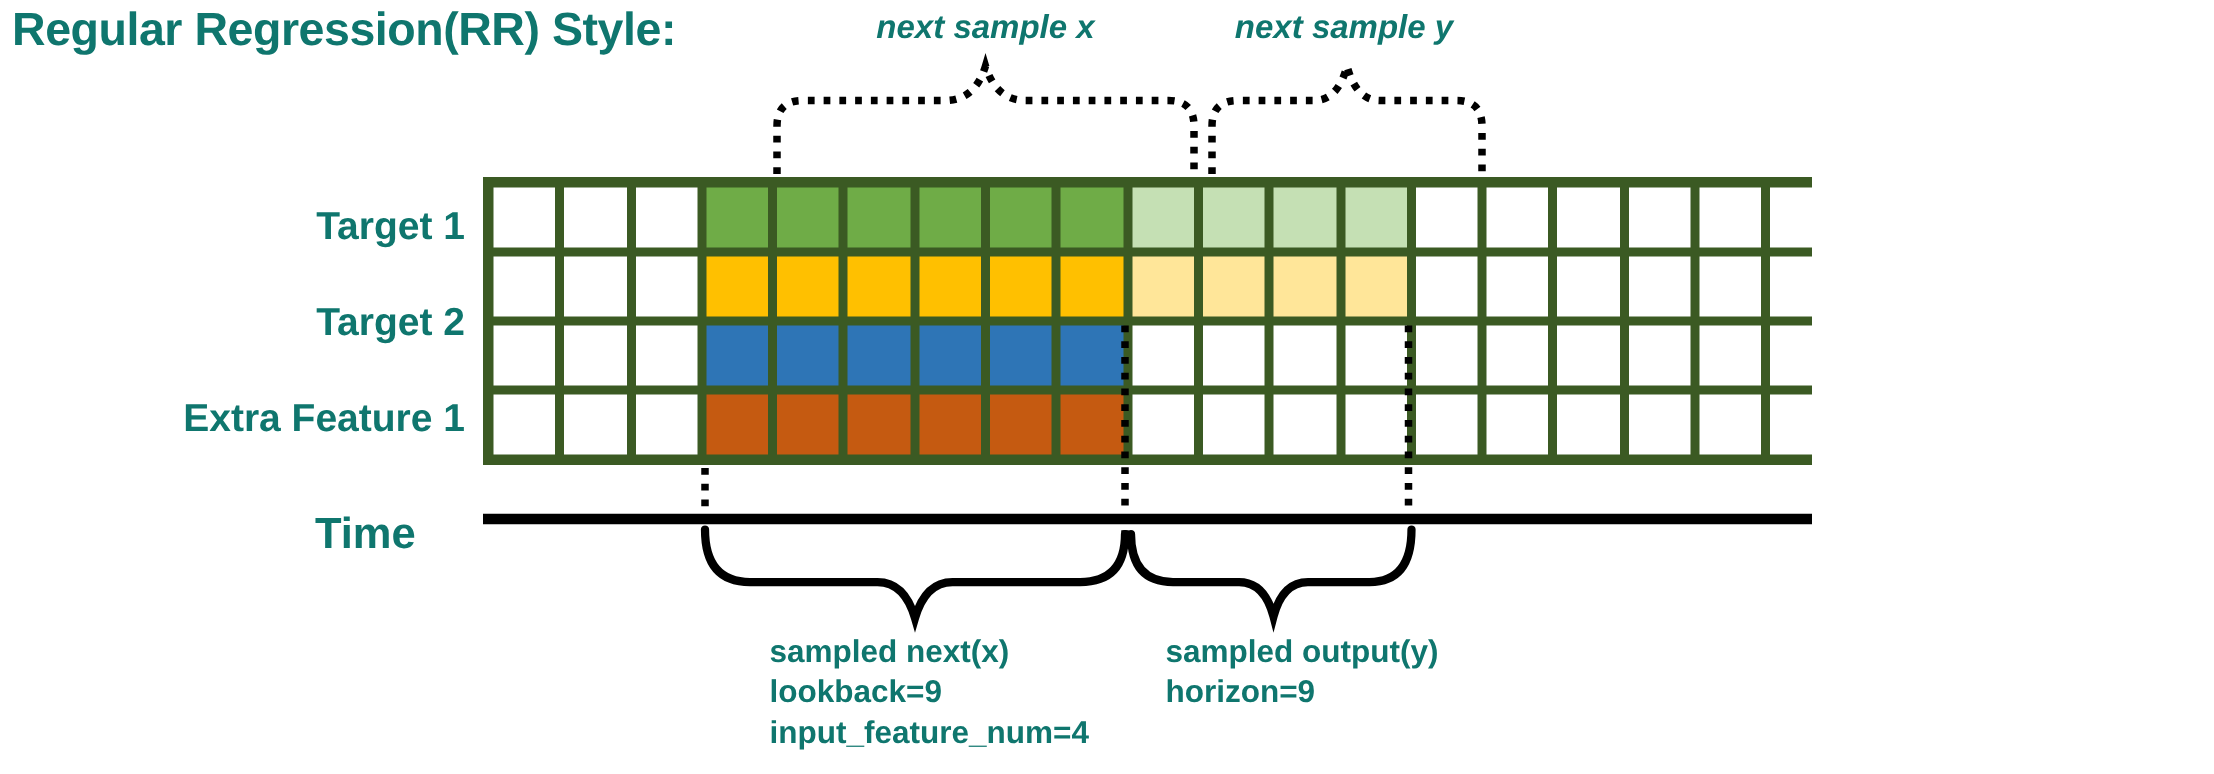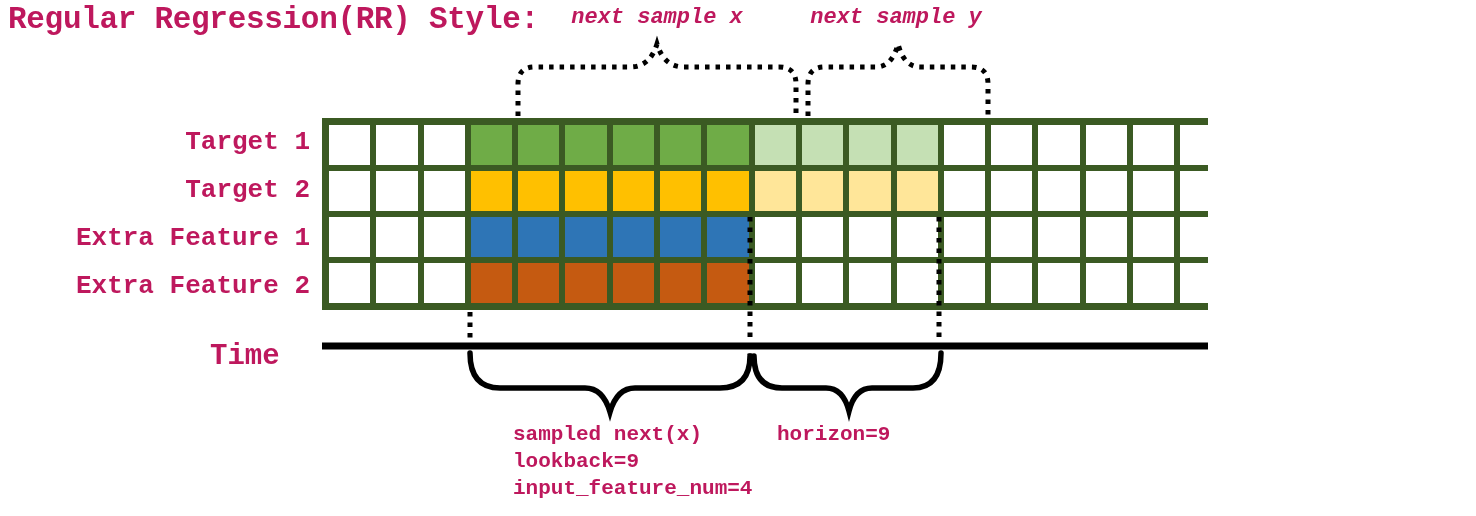--- a/index.html
+++ b/index.html
@@ -1,18 +1,18 @@
 <!DOCTYPE html>
 <html><head>
 <meta charset="utf-8">
 <style>
   html,body{margin:0;padding:0;background:#fff;}
   .stage{
     position:relative;width:1208px;height:516px;background:#ffffff;overflow:hidden;
-    font-family:Liberation Mono, monospace;color:#be185d;
+    font-family:Liberation Sans, sans-serif;color:#0f766e;
   }
   .title{position:absolute;left:8px;top:2px;font-size:31px;font-weight:700;letter-spacing:-0.3px;white-space:nowrap;}
   .row-labels{position:absolute;left:0;top:118px;width:310px;height:192px;display:flex;flex-direction:column;}
   .row-label{flex:1;display:flex;align-items:center;justify-content:flex-end;font-size:26px;font-weight:700;white-space:nowrap;}
   .grid{
     position:absolute;left:322px;top:118px;width:1143px;height:192px;
     box-sizing:border-box;padding:7px;background:#3B5A23;
     display:grid;grid-template-columns:repeat(24,1fr);grid-template-rows:repeat(4,1fr);gap:6px;
   }
   .cell{background:#ffffff;}
@@ -28,21 +28,20 @@
 
   <div class="title">Regular Regression(RR) Style:</div>
 
   <div class="ns-label" style="left:657px;">next sample x</div>
   <div class="ns-label" style="left:896px;">next sample y</div>
 
   <div class="row-labels" id="rowLabels">
       <div class="row-label">Target 1</div>
       <div class="row-label">Target 2</div>
       <div class="row-label">Extra Feature 1</div>
-      <div class="row-label">Extra Feature 2</div>
     </div>
 
   <div class="grid" id="grid">
       <div class="cell"></div>
       <div class="cell"></div>
       <div class="cell"></div>
       <div class="cell" style="background: rgb(111, 172, 71);"></div>
       <div class="cell" style="background: rgb(111, 172, 71);"></div>
       <div class="cell" style="background: rgb(111, 172, 71);"></div>
       <div class="cell" style="background: rgb(111, 172, 71);"></div>
@@ -156,16 +155,17 @@
 
     <path d="M 754,356 Q 754,388 782,388 L 826,388 Q 843,388 849,411 Q 855,388 872,388 L 913,388 Q 941,388 941,353" fill="none" stroke="#000" stroke-width="5.5" stroke-linecap="round"></path>
   </svg>
 
   <div class="anno" style="left:513px;top:421px;">
     <div>sampled next(x)</div>
     <div>lookback=9</div>
     <div>input_feature_num=4</div>
   </div>
   <div class="anno" style="left:777px;top:421px;">
+    <div>sampled output(y)</div>
     <div>horizon=9</div>
   </div>
 
 </div>
 
 </body></html>

